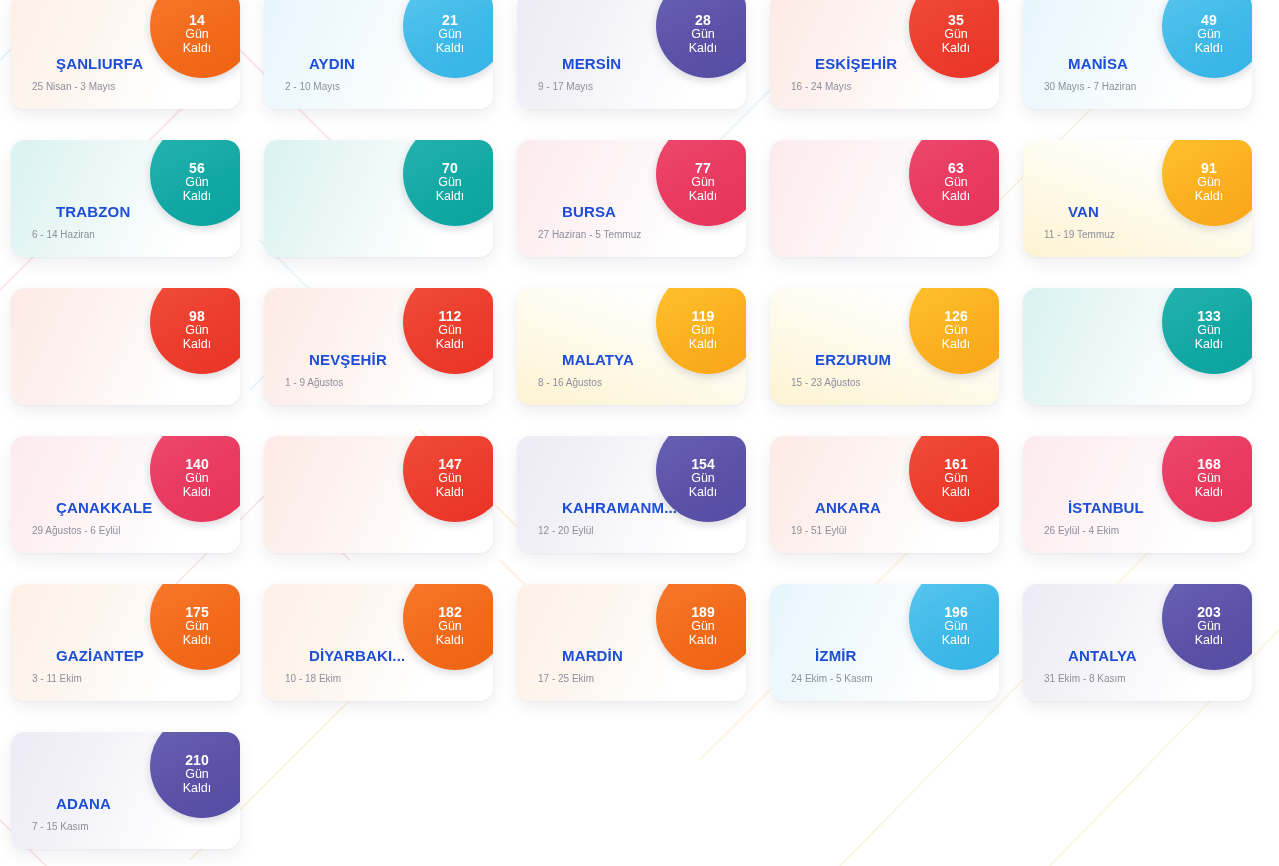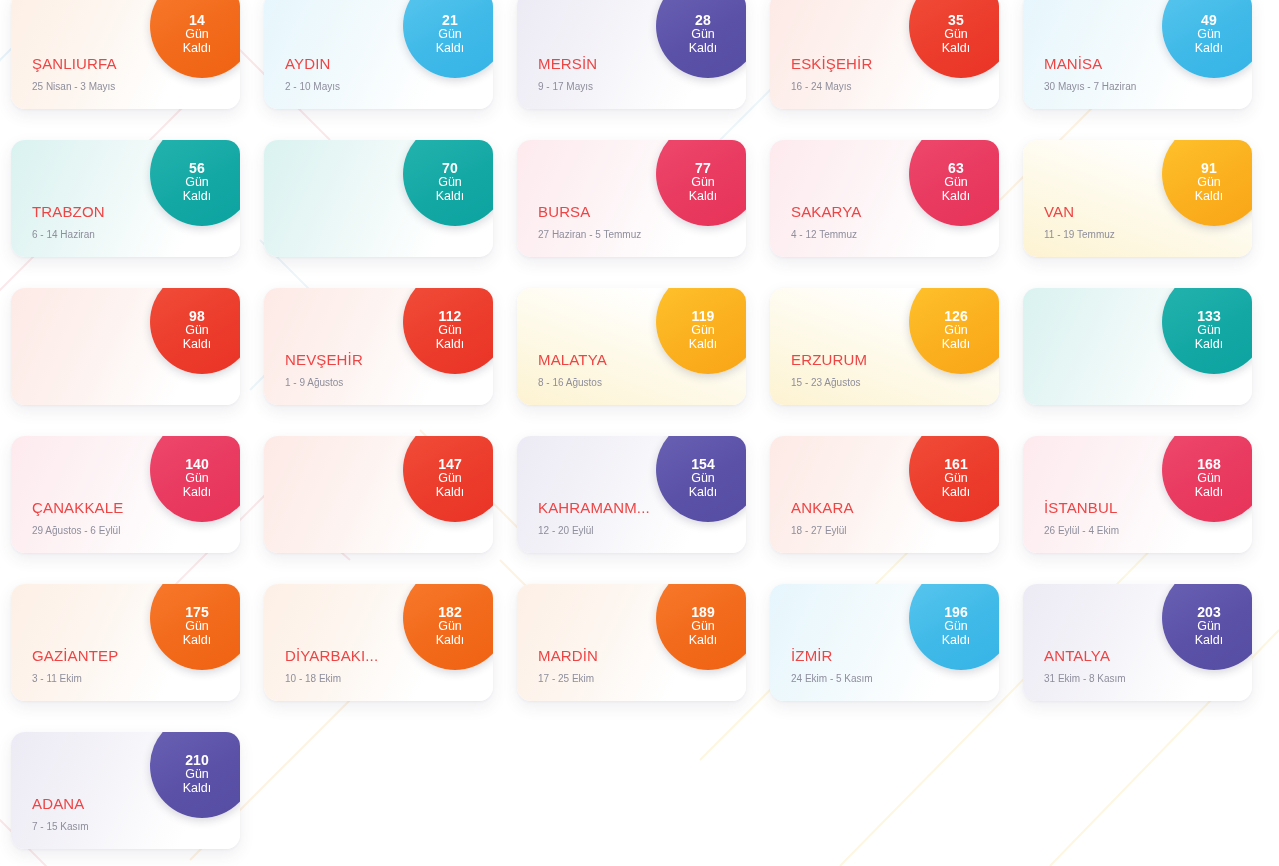--- a/index.html
+++ b/index.html
@@ -96,26 +96,27 @@
     position: absolute;
     left: 0;
     bottom: 0;
     z-index: 1;
     padding: 0 0 17px 21px;
     width: 100%;
   }
 
   .card .city {
     font-size: 15px;
-    font-weight: 400;
-    color: #ef4444;
+    font-weight: 700;
+    color: #1d4ed8;
     letter-spacing: .15px;
     margin-bottom: 9px;
     white-space: nowrap;
     overflow: hidden;
+    margin-left: 24px;
   }
 
   .card .dates {
     font-size: 10px;
     font-weight: 400;
     color: #8e8e9c;
     white-space: nowrap;
   }
 
   
@@ -262,24 +263,20 @@
     </div>
   </article>
 
   <article class="card t-pink">
     <div class="tint"></div>
     <div class="badge">
       <span class="badge-num">63</span>
       <span class="badge-l1">Gün</span>
       <span class="badge-l2">Kaldı</span>
     </div>
-    <div class="body">
-      <div class="city">SAKARYA</div>
-      <div class="dates">4 - 12 Temmuz</div>
-    </div>
   </article>
 
   <article class="card t-yellow">
     <div class="tint"></div>
     <div class="badge">
       <span class="badge-num">91</span>
       <span class="badge-l1">Gün</span>
       <span class="badge-l2">Kaldı</span>
     </div>
     <div class="body">
@@ -382,21 +379,21 @@
 
   <article class="card t-red">
     <div class="tint"></div>
     <div class="badge">
       <span class="badge-num">161</span>
       <span class="badge-l1">Gün</span>
       <span class="badge-l2">Kaldı</span>
     </div>
     <div class="body">
       <div class="city">ANKARA</div>
-      <div class="dates">18 - 27 Eylül</div>
+      <div class="dates">19 - 51 Eylül</div>
     </div>
   </article>
 
   <article class="card t-pink">
     <div class="tint"></div>
     <div class="badge">
       <span class="badge-num">168</span>
       <span class="badge-l1">Gün</span>
       <span class="badge-l2">Kaldı</span>
     </div>

